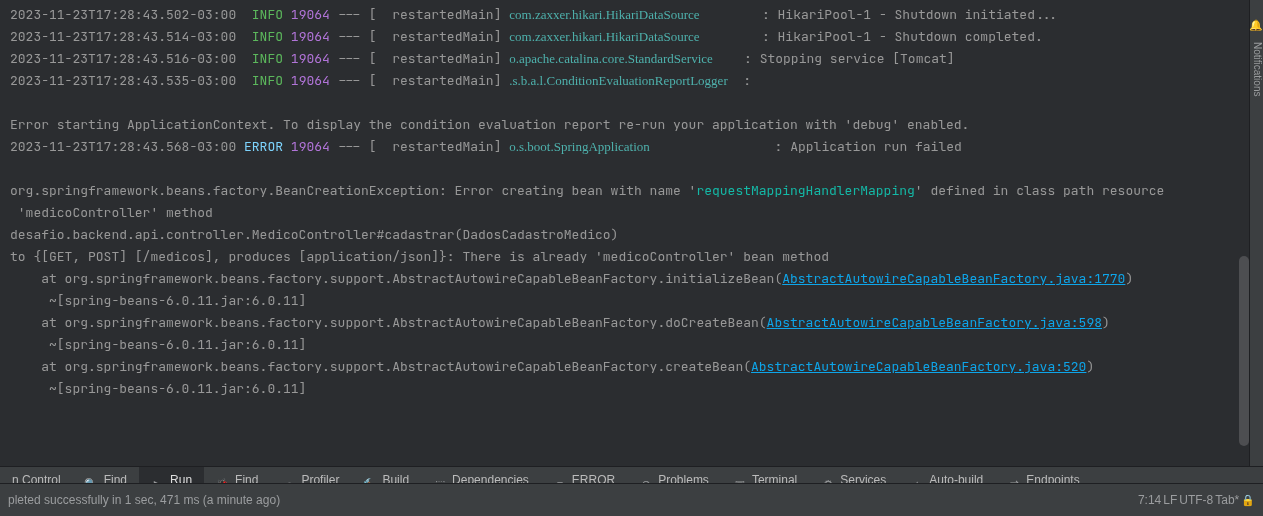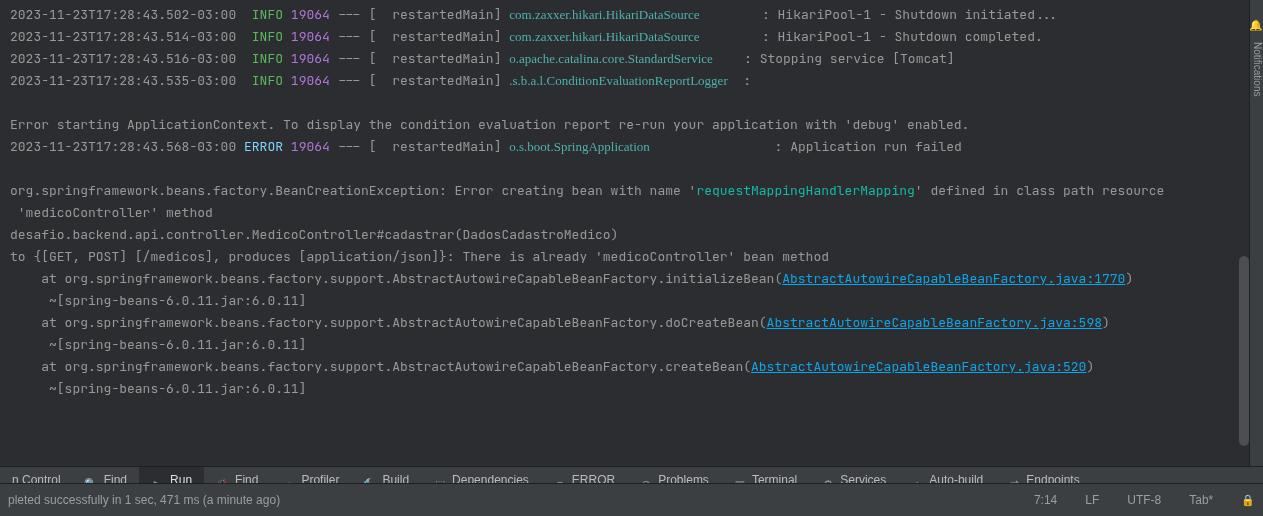--- a/index.html
+++ b/index.html
@@ -144,21 +144,21 @@
   justify-content: space-between;
   font-family: "Segoe UI", sans-serif;
   font-size: 12px;
   color: #9b9d9f;
   padding: 16px 8px;
 }
 
 .status-right {
   display: flex;
   align-items: flex-end;
-  gap: 28px;
+  gap: 2px;
 }
 
 .lock-icon {
   font-size: 11px;
 }
 </style>
 </head>
 <body>
 
 <div class="console-area">

